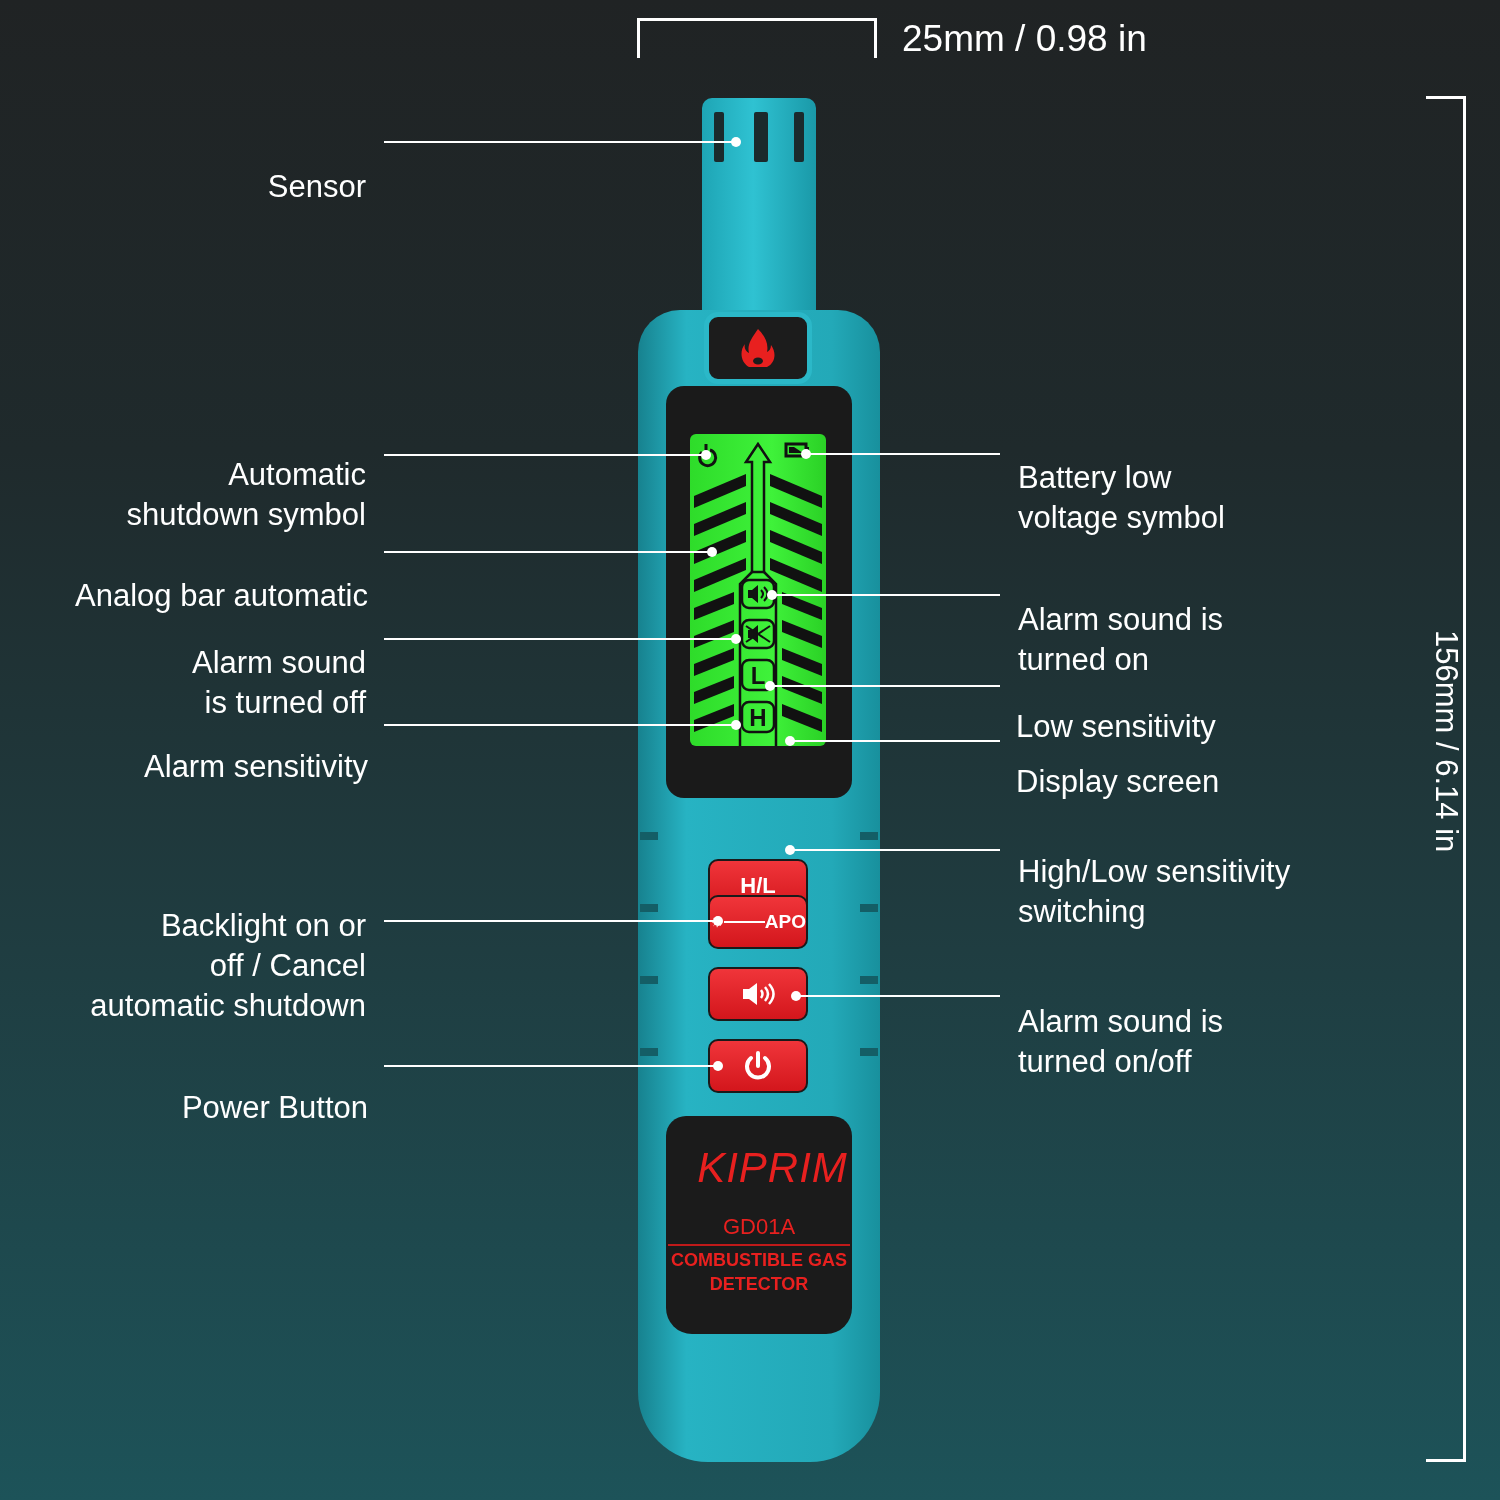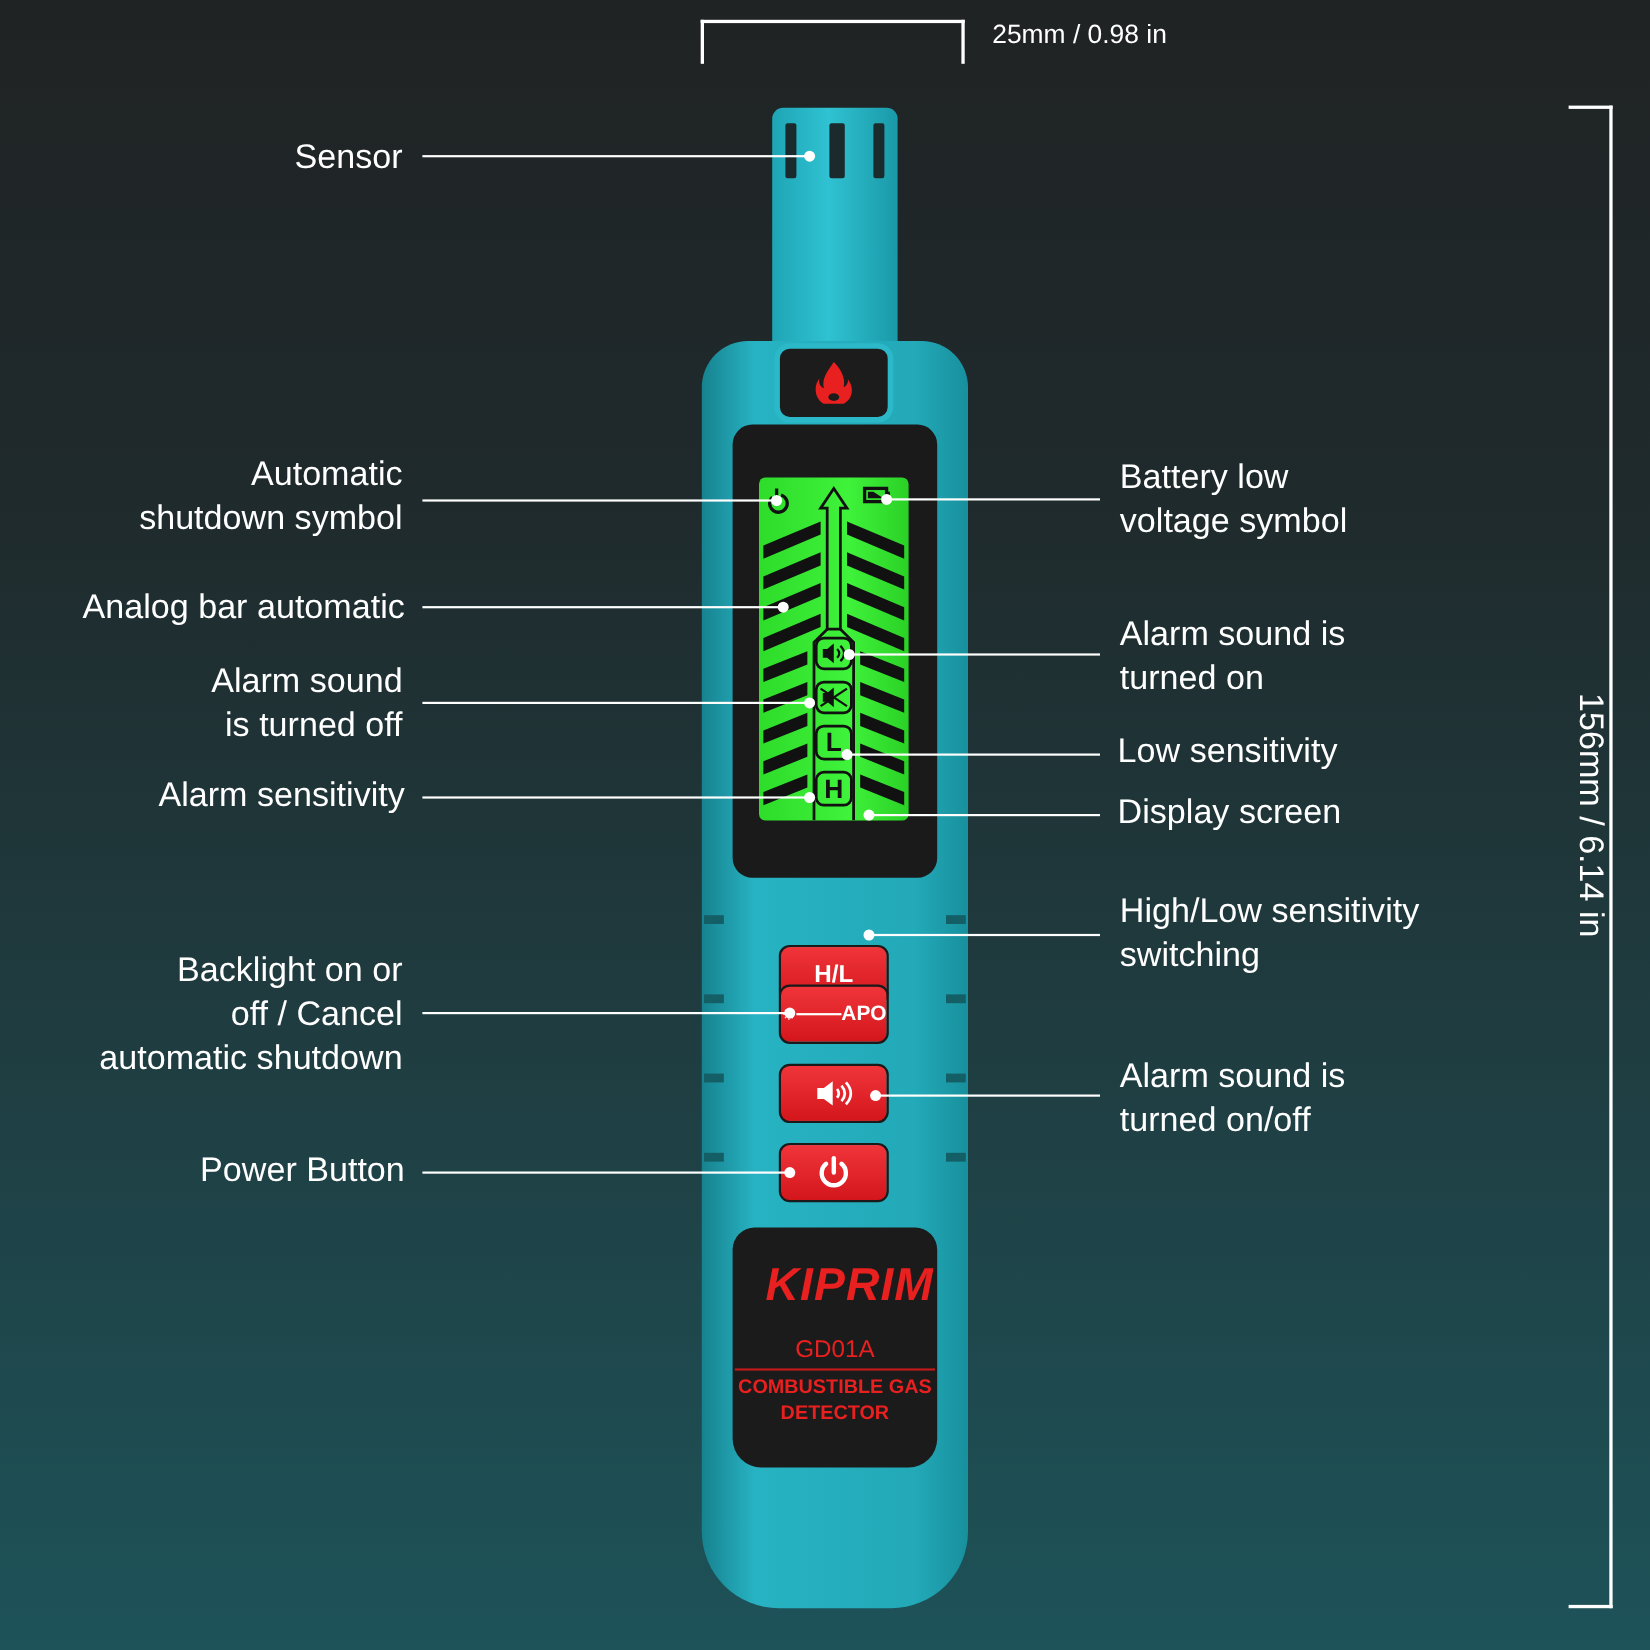--- a/index.html
+++ b/index.html
@@ -1,42 +1,42 @@
 <!DOCTYPE html>
 <html><head>
 <meta charset="utf-8">
 <style>
   html,body{margin:0;padding:0;}
   body{width:1500px;height:1500px;position:relative;overflow:hidden;
     background:linear-gradient(180deg,#202324 0%,#1f2a2c 30%,#1f3e42 65%,#1d5359 100%);
     font-family:"Liberation Sans","DejaVu Sans",sans-serif;color:#fff;}
   .abs{position:absolute;}
-  .label{position:absolute;font-size:31px;line-height:40px;color:#fff;white-space:pre-line;}
+  .label{position:absolute;font-size:31px;line-height:40px;color:#fff;white-space:pre-line;margin-top:44px;}
   .label.left{text-align:right;}
   .label.right{text-align:left;}
   .line{position:absolute;height:2px;background:#fff;}
   .dot{position:absolute;width:10px;height:10px;border-radius:50%;background:#fff;margin-left:-5px;margin-top:-4px;}
   
   .dim-top{left:637px;top:18px;width:240px;height:40px;border:3px solid #fff;border-bottom:none;box-sizing:border-box;}
   .dim-right{left:1426px;top:96px;width:40px;height:1366px;border:3px solid #fff;border-left:none;box-sizing:border-box;}
-  .dim-top-text{left:902px;top:18px;font-size:24px;}
+  .dim-top-text{left:902px;top:18px;font-size:37px;}
   .dim-right-text{left:1420px;top:630px;font-size:31px;transform-origin:0 0;transform:translate(44px,0) rotate(90deg);white-space:nowrap;}
   
   .probe{left:702px;top:98px;width:114px;height:220px;border-radius:10px 10px 0 0;
     background:linear-gradient(90deg,#1ea5b5,#2fc2d2 45%,#1a99a8);}
   .slot{position:absolute;top:14px;width:10px;height:50px;background:#1b2a2c;border-radius:2px;}
   .body{left:638px;top:310px;width:242px;height:1152px;border-radius:42px 42px 70px 70px;
     background:linear-gradient(90deg,#17828f 0%,#27b3c3 20%,#23a9b8 80%,#18909d 100%);}
   .flame-cap{left:704px;top:312px;width:108px;height:72px;background:#1c1c1c;border:5px solid #2bb8c8;border-radius:14px;box-sizing:border-box;}
   .screen-bezel{left:666px;top:386px;width:186px;height:412px;background:#1a1a1a;border-radius:18px;}
   .lcd{left:690px;top:434px;width:136px;height:312px;background:linear-gradient(90deg,#2edc2a,#3ff23a 60%,#2bd126);border-radius:6px;overflow:hidden;}
   .btn{left:708px;width:100px;height:54px;background:linear-gradient(180deg,#f0353a,#d3161c);border:2px solid #1a1a1a;border-radius:10px;
     box-sizing:border-box;display:flex;align-items:center;justify-content:center;color:#fff;font-weight:bold;font-size:22px;}
   .logo-panel{left:666px;top:1116px;width:186px;height:218px;background:#1b1b1b;border-radius:20px 20px 26px 26px;text-align:center;}
-  .brand{margin-top:28px;font-size:42px;font-weight:bold;font-style:italic;color:#e8201f;letter-spacing:1px;padding-left:27px;}
+  .brand{margin-top:28px;font-size:42px;font-weight:normal;font-style:italic;color:#e8201f;letter-spacing:1px;padding-left:27px;}
   .model{margin-top:22px;font-size:22px;color:#e8201f;}
   .rule{margin:4px 2px 2px;height:2px;background:#c01a1a;}
   .desc{font-size:18px;color:#e8201f;line-height:24px;font-weight:bold;}
   .grip{position:absolute;width:18px;height:8px;background:#145e66;}
 </style>
 </head>
 <body>
 
 <div class="abs dim-top"></div>
 <div class="abs dim-top-text">25mm / 0.98 in</div>

